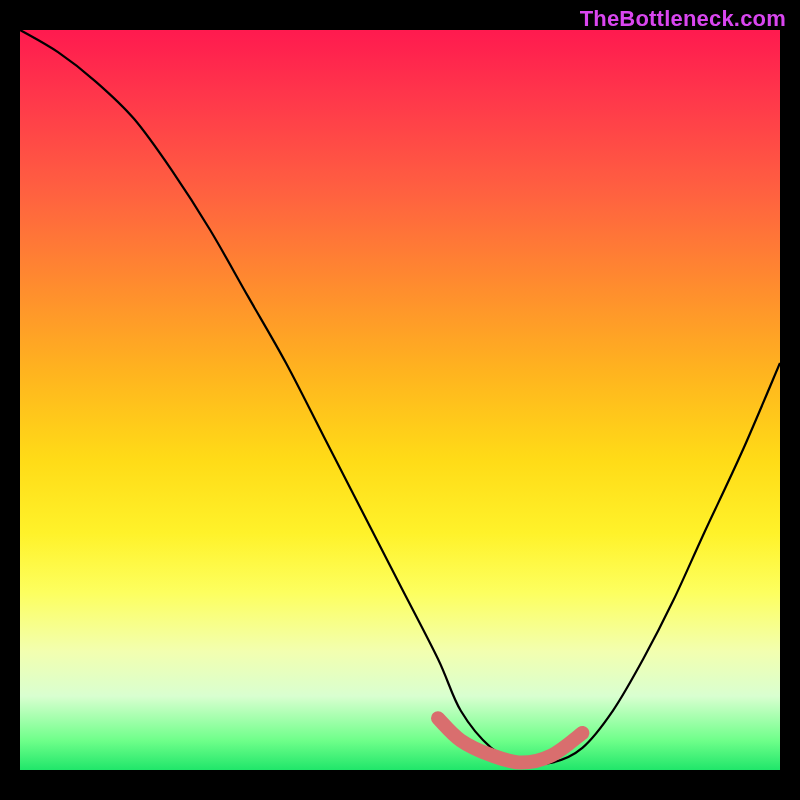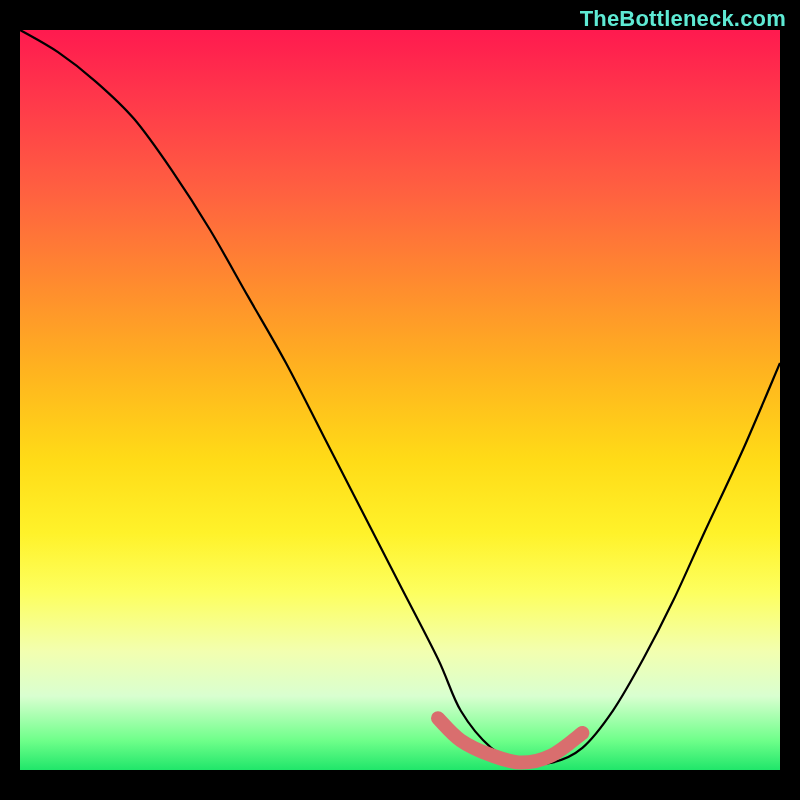--- a/index.html
+++ b/index.html
@@ -31,21 +31,21 @@
       #20e66a 100%
     );
   }
   .watermark {
     position: absolute;
     top: 6px;
     right: 14px;
     font-family: Arial, Helvetica, sans-serif;
     font-size: 22px;
     font-weight: bold;
-    color: #5eead4;
+    color: #d946ef;
     letter-spacing: 0.2px;
   }
   svg.curve {
     position: absolute;
     left: 0;
     top: 0;
     width: 760px;
     height: 740px;
   }
   .black-stroke {

